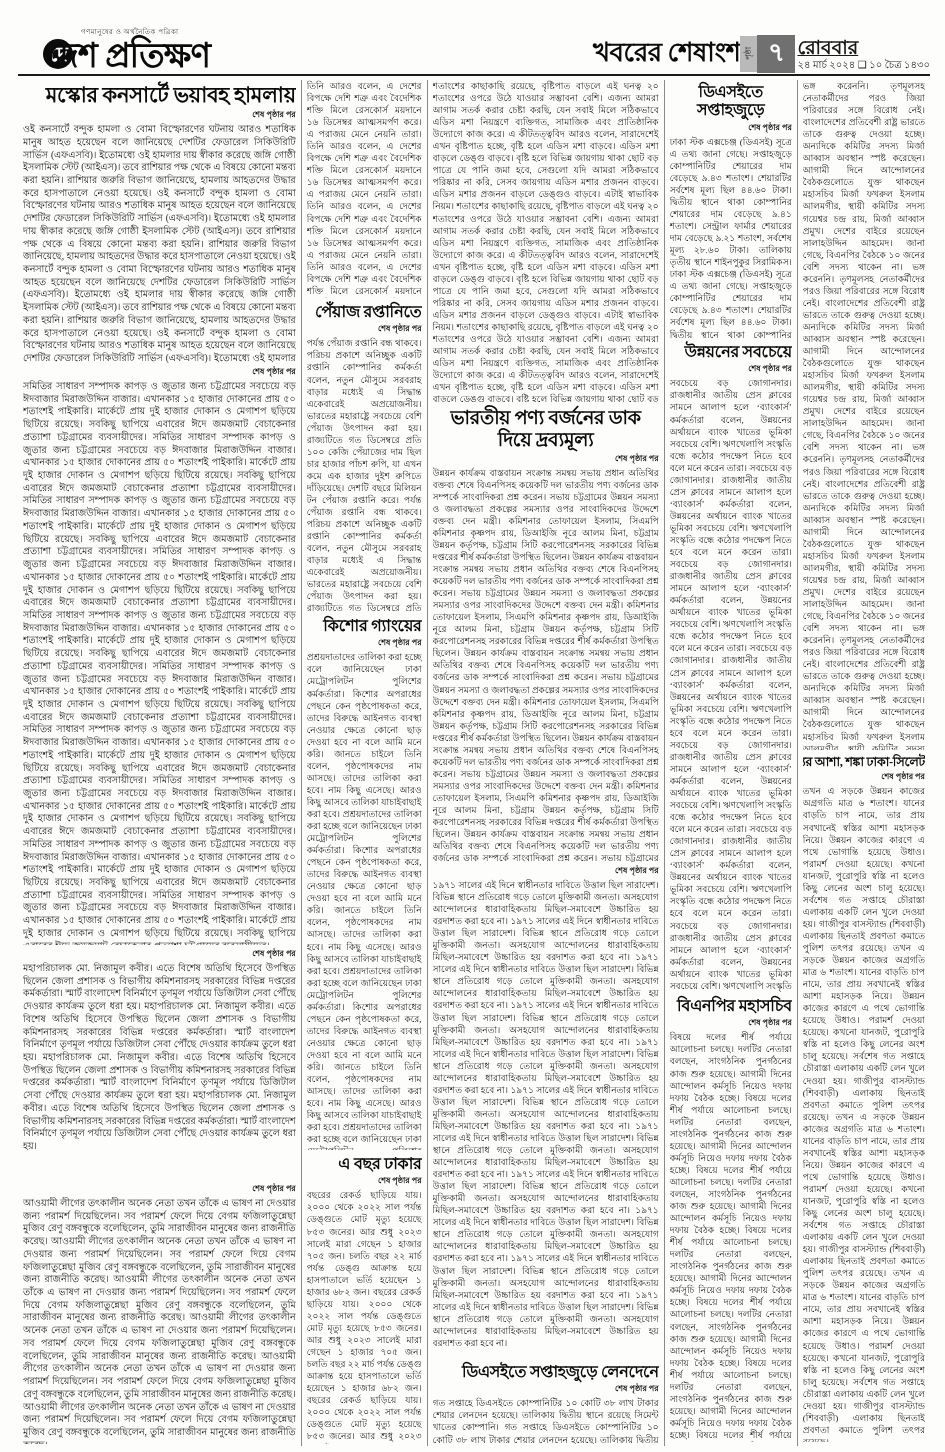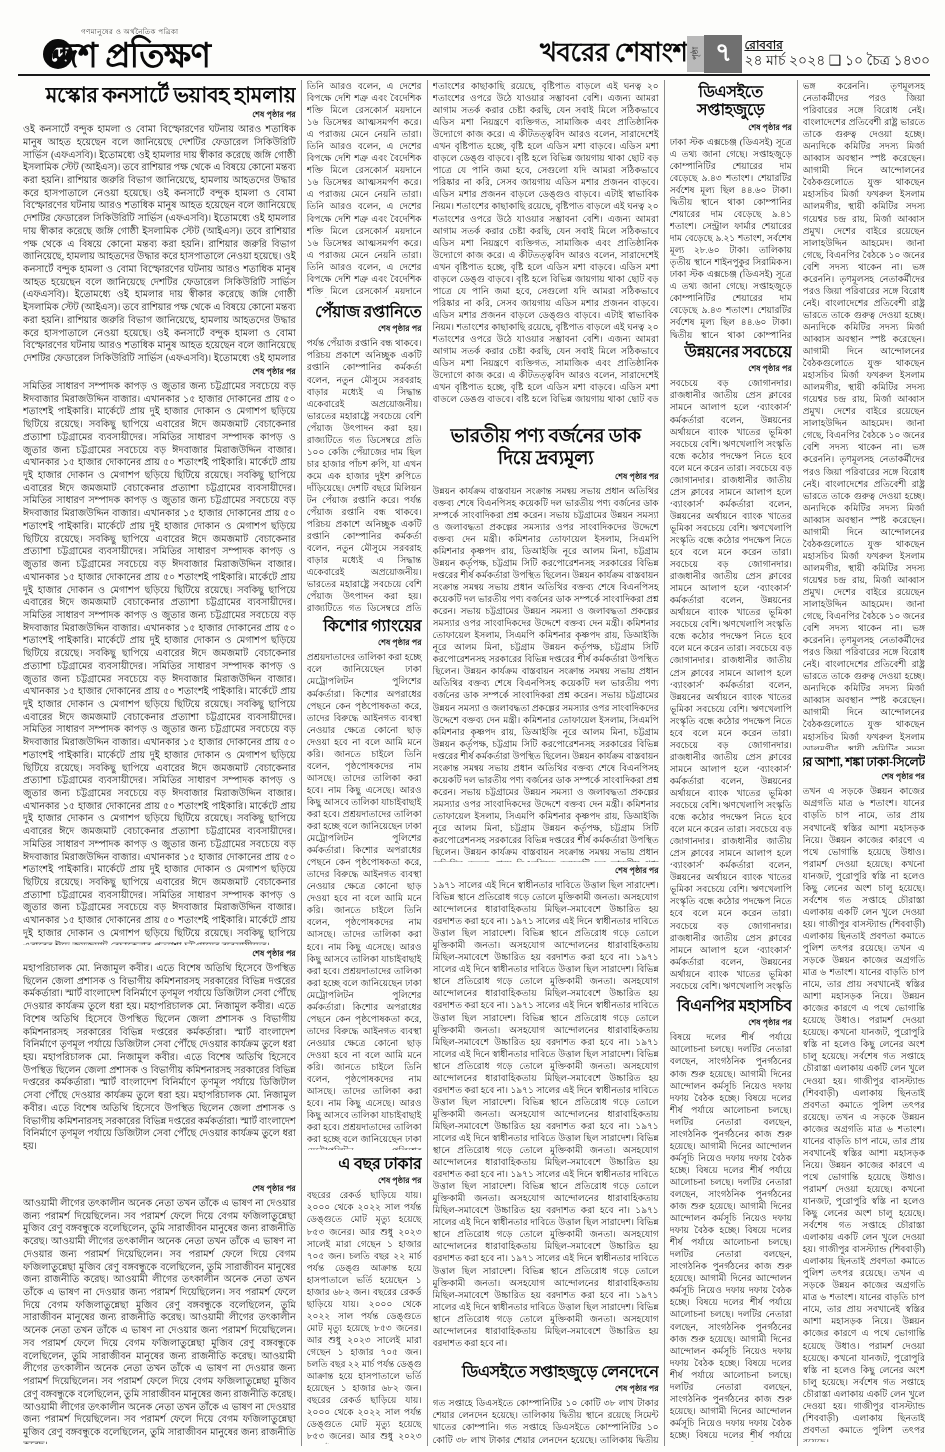--- a/index.html
+++ b/index.html
@@ -17,36 +17,36 @@
                 border-radius:50%; color:#fff; font-size:20px; text-align:center;
                 line-height:30px; vertical-align:6px; margin-right:-26px; }
   .hright { position:absolute; right:0; top:6px; display:flex; align-items:center; }
   .section-title { font-size:26px; font-weight:bold; color:#0a0a0a; letter-spacing:-.5px; }
   .page-tab { width:17px; height:36px; background:#b9b9b9; color:#222; font-size:8px;
               display:flex; align-items:center; justify-content:center;
               writing-mode:vertical-rl; transform:rotate(180deg); }
   .page-num { width:38px; height:38px; background:#707070; color:#fff; font-size:26px;
               font-weight:bold; display:flex; align-items:center; justify-content:center; }
   .date-blk { line-height:1.15; padding-left:2px; }
-  .date-day { font-size:12px; font-weight:bold;text-decoration:underline; }
-  .date-line { font-size:14px; color:#222; }
+  .date-day { font-size:19px; font-weight:bold;text-decoration:underline; }
+  .date-line { font-size:10px; color:#222; }
   #header-rule { position:absolute; left:18px; right:15px; top:74px; height:2px; background:#1a1a1a; }
 
   
   #cols { position:absolute; left:18px; right:15px; top:80px; bottom:6px; display:flex; }
   .col { height:100%; display:flex; flex-direction:column; padding:0 5px; }
   .col + .col { border-left:1px solid #8a8a8a; }
   .col-a { width:31%; }  .col-b { width:13.8%; }  .col-c { width:26%; }
   .col-d { width:14.6%; } .col-e { width:14.6%; }
 
   .article { display:flex; flex-direction:column; overflow:hidden;align-items:flex-end; }
   .article + .article { margin-top:2px; }
   .headline { font-weight:bold; color:#0b0b0b; text-align:center; line-height:1.15;
               padding:3px 0 1px; letter-spacing:-.3px; }
-  .hl-xl { font-size:21px; } .hl-lg { font-size:19px;margin-top:18px; } .hl-md { font-size:16px; }
+  .hl-xl { font-size:21px; } .hl-lg { font-size:19px; } .hl-md { font-size:16px; }
   .hl-sm { font-size:12.5px; white-space:nowrap; }
   .kicker { font-size:8px; font-weight:bold; text-align:center; color:#111; padding-bottom:2px; }
   .article-body { flex:1 1 auto; overflow:hidden; font-size:9px; line-height:1.34;
                   text-align:justify; color:#1c1c1c; word-break:break-word; }
   .col-a .article-body { font-size:9.5px; }
 </style>
 </head>
 <body>
 
 <div id="page">

